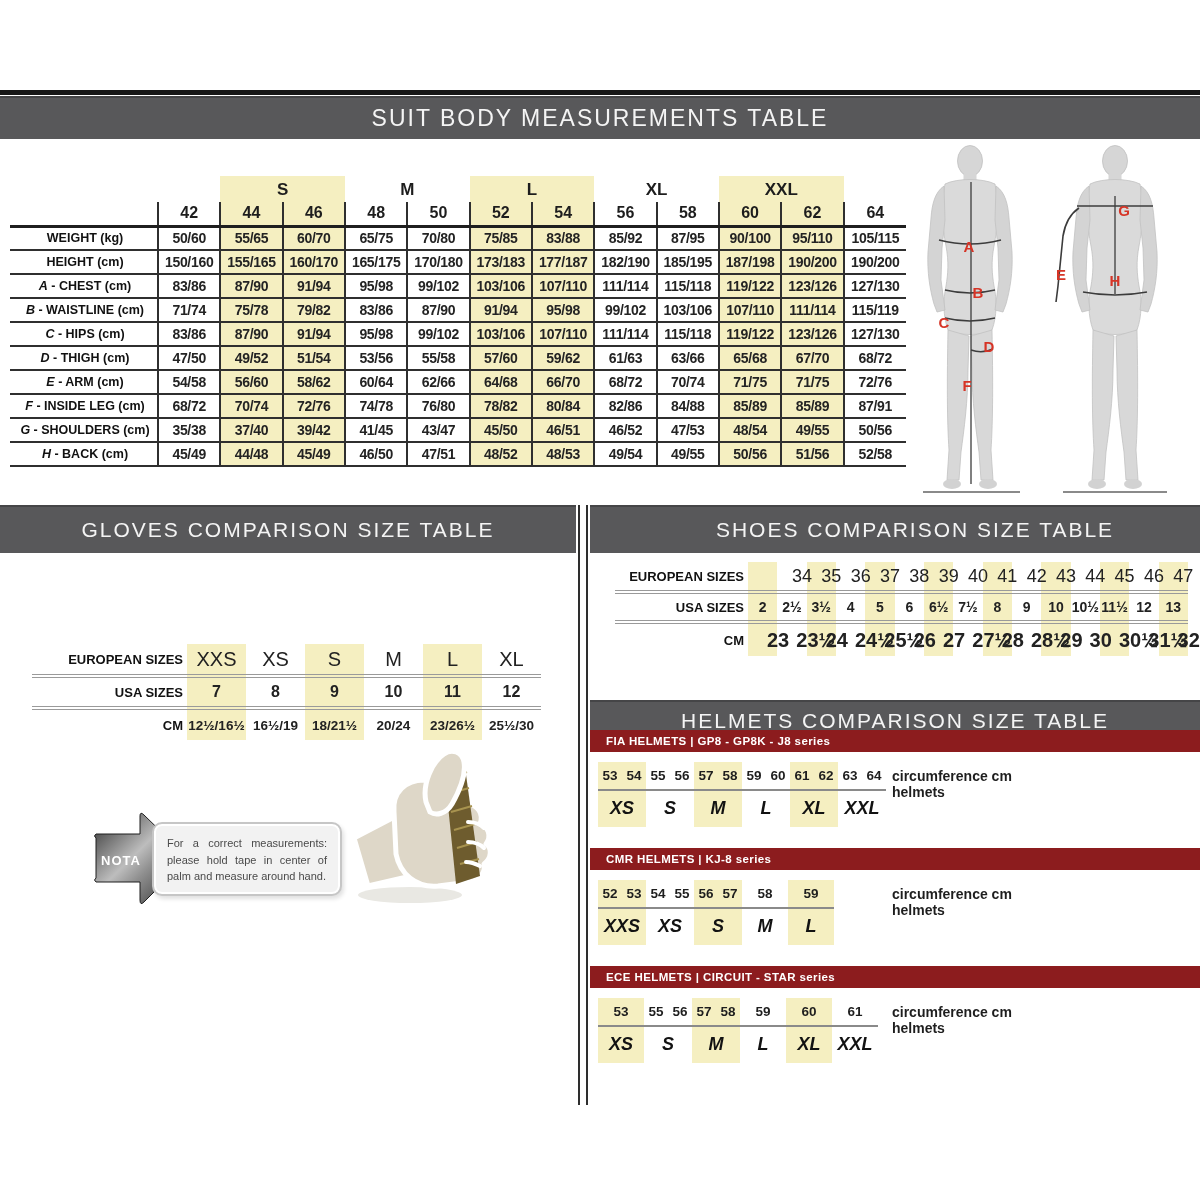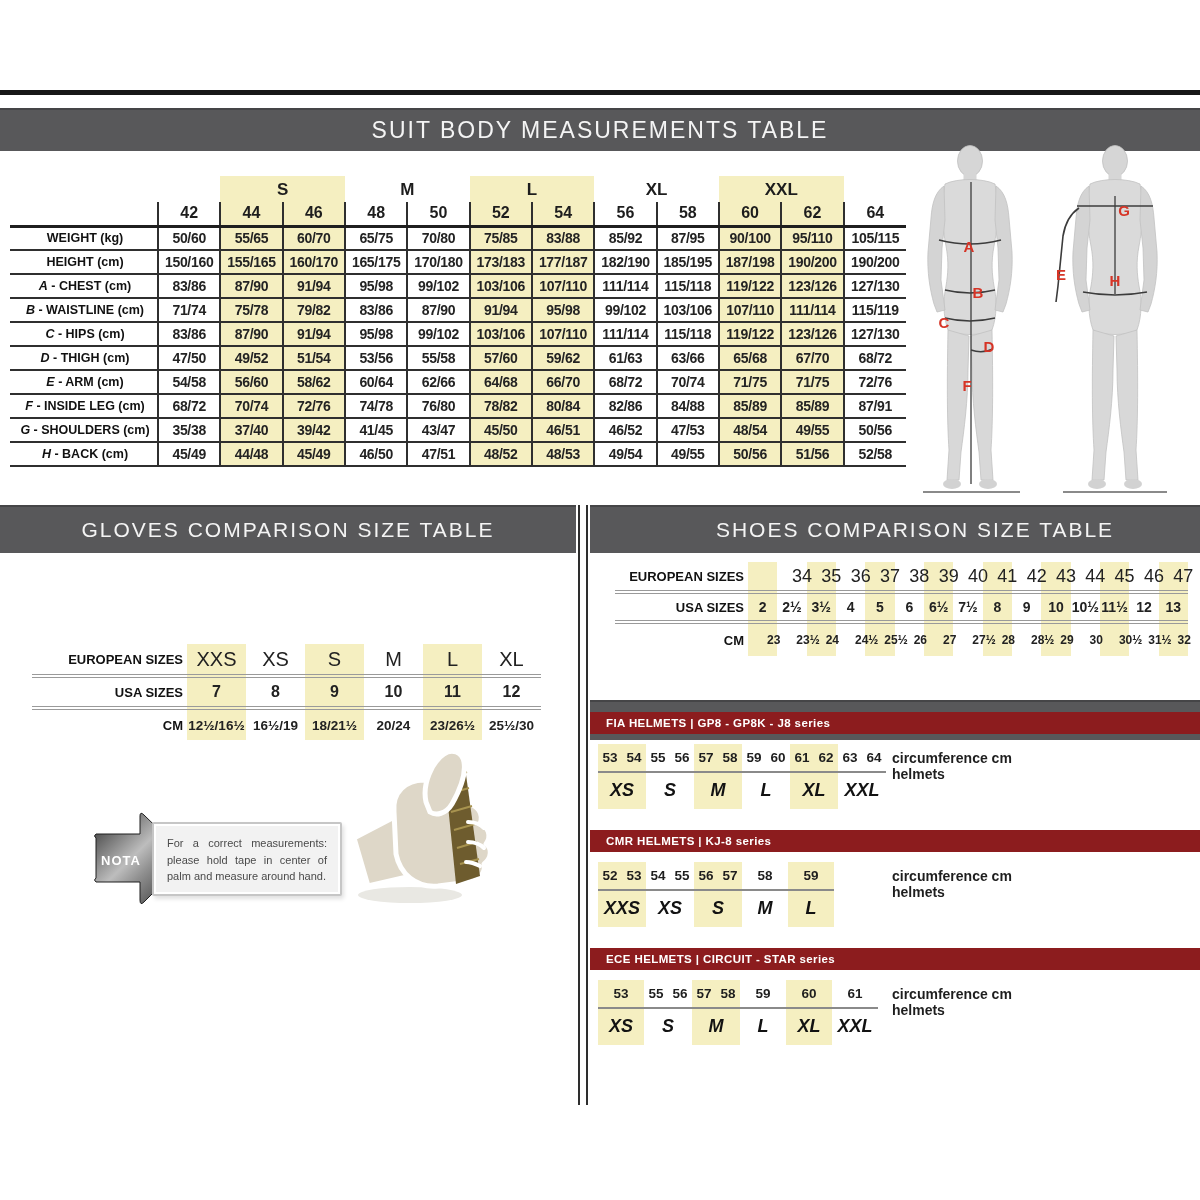--- a/index.html
+++ b/index.html
@@ -4,21 +4,21 @@
 <style>
   * { box-sizing: border-box; margin: 0; padding: 0; }
   html,body { background:#fff; }
   body { font-family:"Liberation Sans", sans-serif; }
   #canvas { position:relative; width:1200px; height:1200px; background:#fff; overflow:hidden; }
 
   .top-rule { position:absolute; left:0; top:90px; width:1200px; height:5px; background:#171717; }
 
   .bar { position:absolute; background:#58585a; border-top:2px solid #454547; text-align:center; color:#f4f4f4; }
   .bar span { letter-spacing:2px; font-weight:400; }
-  .suit-bar { left:0; top:108px; width:1200px; height:43px; line-height:41px; font-size:23px; }
+  .suit-bar { left:0; top:96px; width:1200px; height:43px; line-height:41px; font-size:23px; }
   .gloves-bar { left:0; top:505px; width:576px; height:48px; line-height:46px; font-size:21px; }
   .shoes-bar { left:590px; top:505px; width:610px; height:48px; line-height:46px; font-size:21px;padding-left:40px; }
   .helmets-bar { left:590px; top:700px; width:610px; height:40px; line-height:38px; font-size:21px; }
 
   .vline { position:absolute; top:505px; width:2px; height:600px; background:#2e2e2e; }
   .v1 { left:578px; } .v2 { left:586px; }
 
   .hl { background:#f5efc1; }
 
   
@@ -47,33 +47,33 @@
   .gloves-table { left:32px; top:644px; width:509px; }
   .gloves-table tr { height:32px; }
   .gloves-table .comp-european td { font-size:20px; font-weight:400; }
   .gloves-table .comp-usa td { font-size:16px; font-weight:bold; }
   .gloves-table .comp-cm td { font-size:13.5px; font-weight:bold; }
   .shoes-table { left:615px; top:562px; width:573px; }
   .shoes-table tr { height:30px; }
   .shoes-table .comp-cm { height:34px; }
   .shoes-table .comp-european td { font-size:18px; font-weight:normal;padding-left:44px; }
   .shoes-table .comp-usa td { font-size:14px; font-weight:bold; }
-  .shoes-table .comp-cm td { font-size:12px; font-weight:bold;padding-left:19px; }
+  .shoes-table .comp-cm td { font-size:20px; font-weight:bold;padding-left:19px; }
 
   
   .nota-arrow { position:absolute; left:88px; top:806px; }
   .nota-box { position:absolute; left:152px; top:822px; width:190px; height:74px;
-    border:2px solid #c6c6c6; border-radius:2px; background:#f2f2f2;
+    border:2px solid #c6c6c6; border-radius:10px; background:#f2f2f2;
     box-shadow:inset 0 0 0 2px #ffffff, 2px 3px 4px rgba(0,0,0,0.12);
     padding:11px 13px; font-size:11px; line-height:1.5; color:#4a4a4a; text-align:justify; }
 
   .thumb-svg { position:absolute; left:348px; top:746px; }
 
   
-  #helmet-blocks { position:absolute; left:590px; top:712px; width:610px; }
+  #helmet-blocks { position:absolute; left:590px; top:730px; width:610px; }
   .hblock { height:118px; position:relative; }
   .hbar { height:22px; line-height:22px; background:#8c1c1e; color:#fff; font-size:11.5px; font-weight:bold; letter-spacing:0.4px; padding-left:16px; }
   .hbody { position:relative; height:96px; }
   .hgroups { position:absolute; left:8px; top:10px; display:flex; }
   .hgroup { padding:6px 0 8px 0; }
   .hnums { display:flex; justify-content:space-around; font-size:13.5px; font-weight:bold; color:#1e1e1e; padding-bottom:6px; border-bottom:2px solid #8a8a8a; }
   .hsize { font-style:italic; font-weight:bold; font-size:18px; text-align:center; padding-top:7px; color:#121212; }
   .hlabels { position:absolute; left:302px; top:16px; }
   .hlab { font-size:14px; font-weight:bold; color:#1e1e1e; }
   .hlab.helm { }

